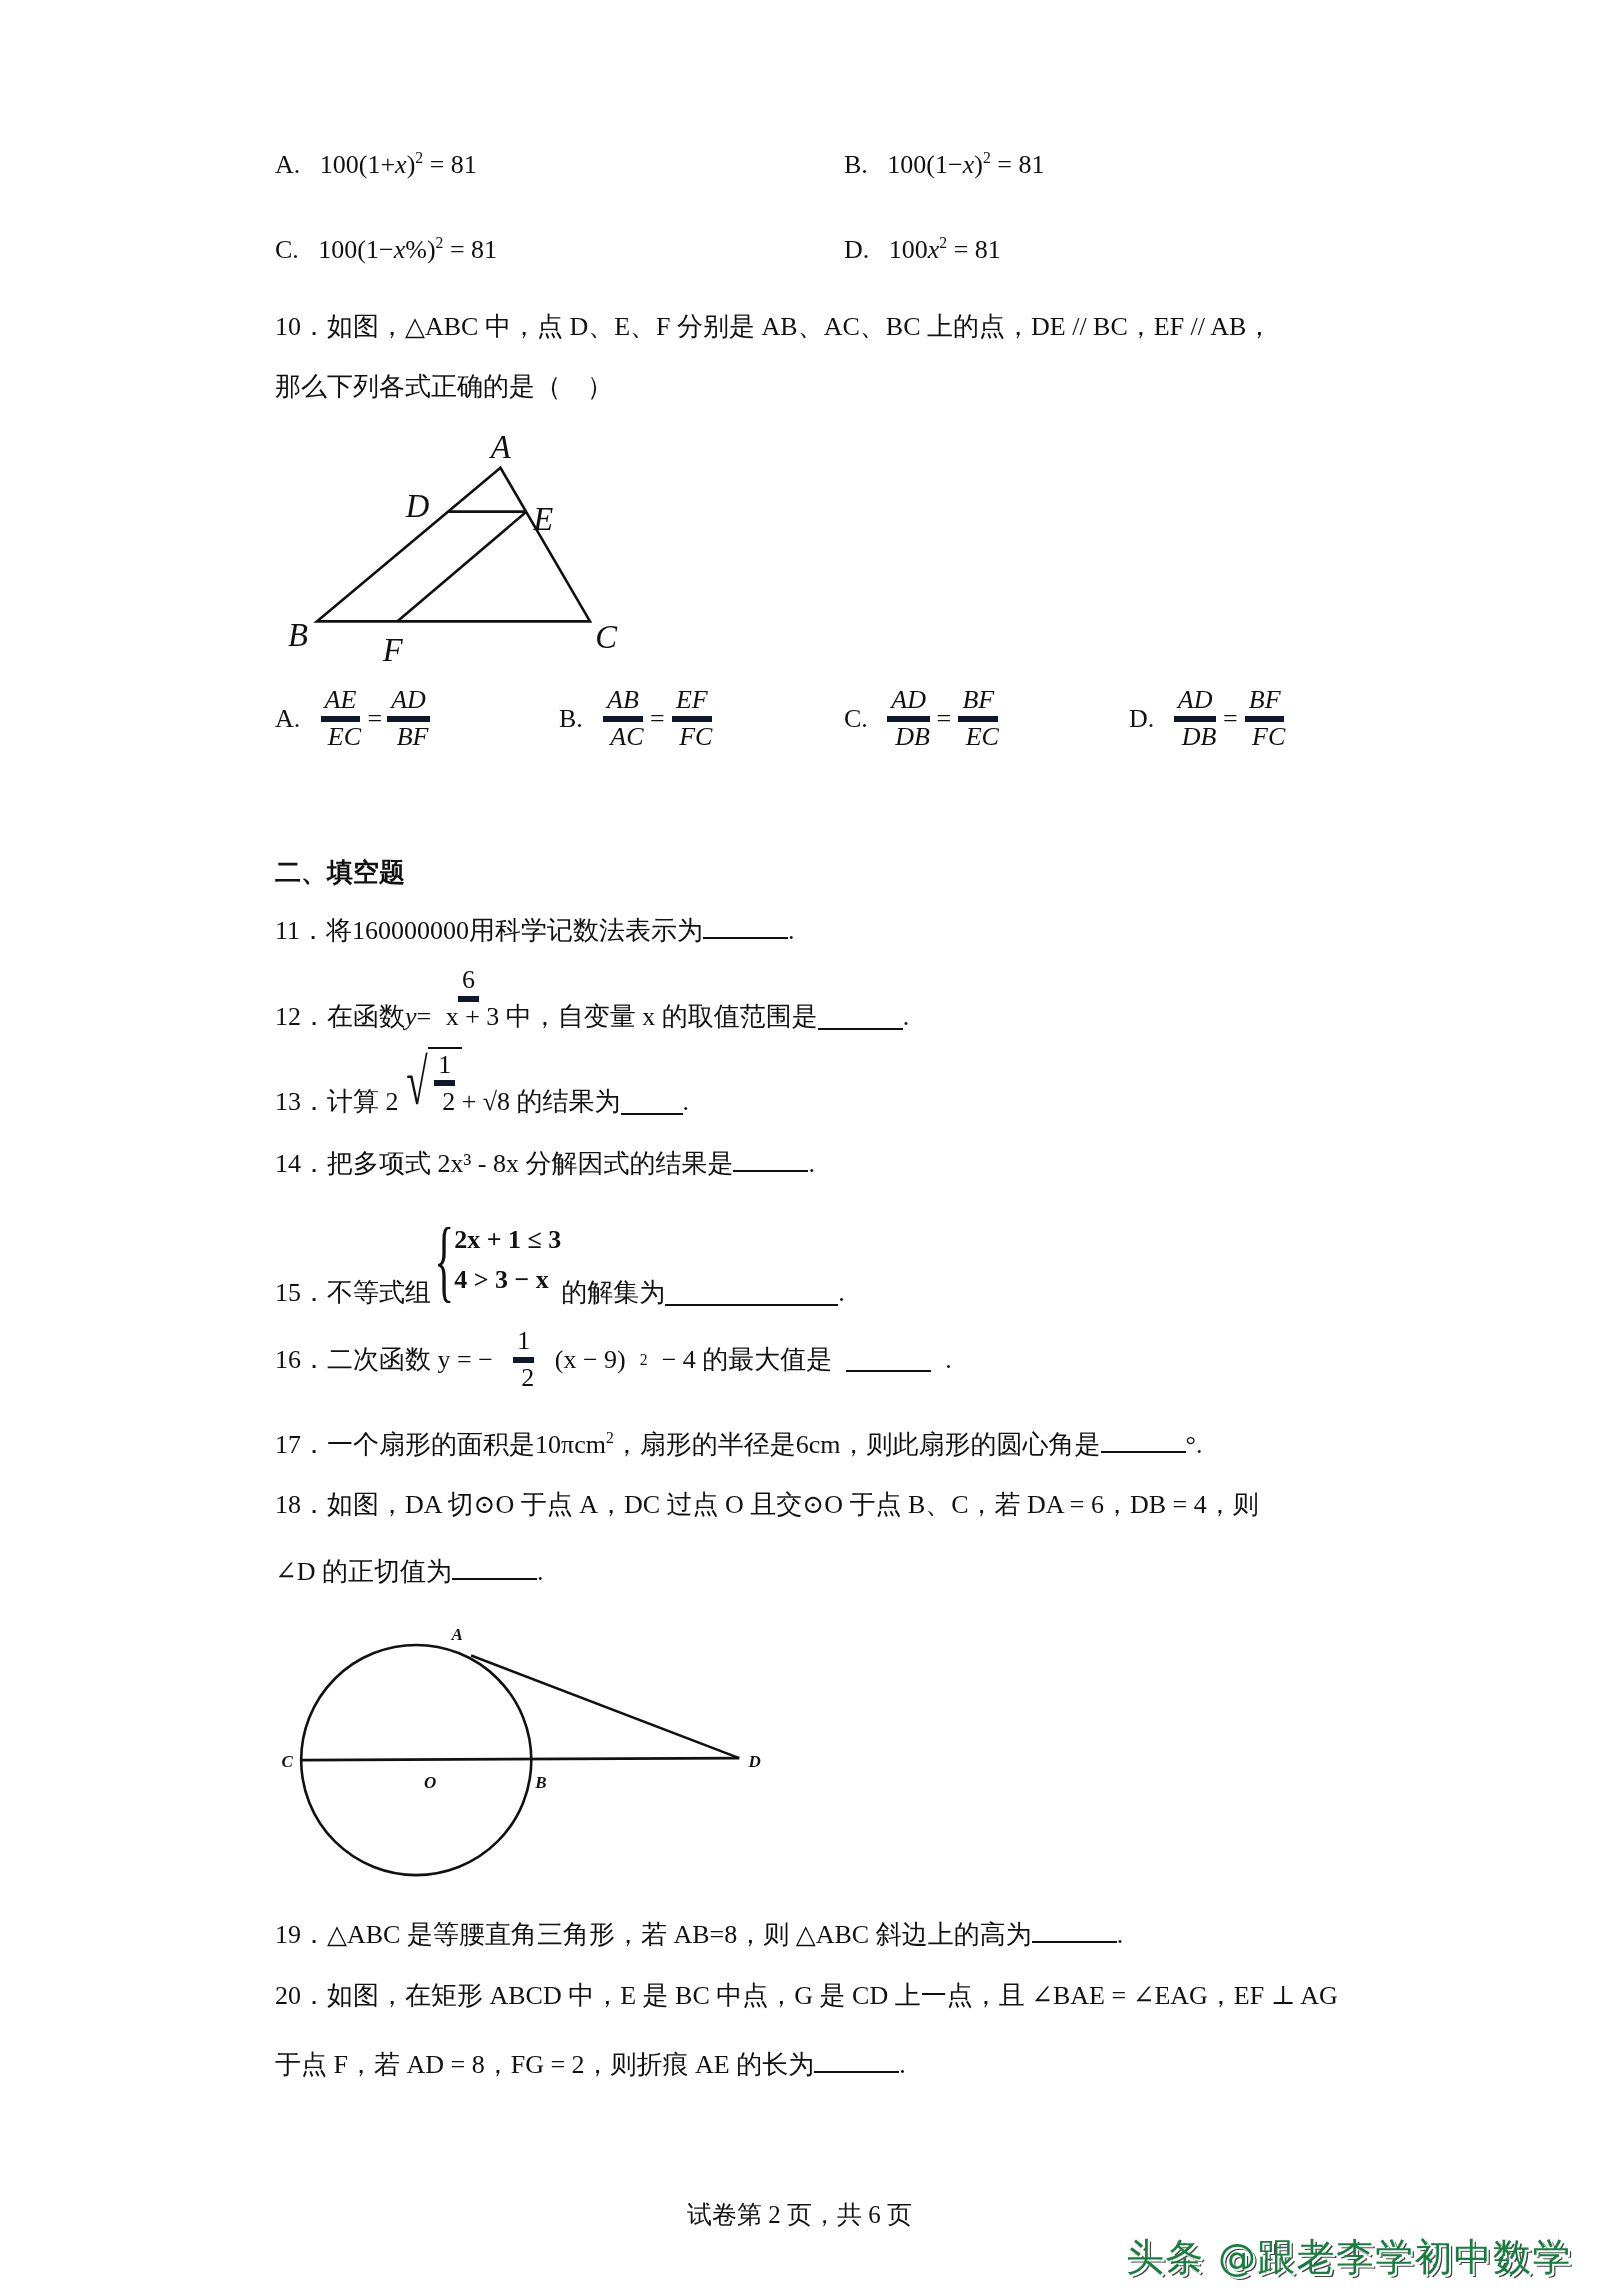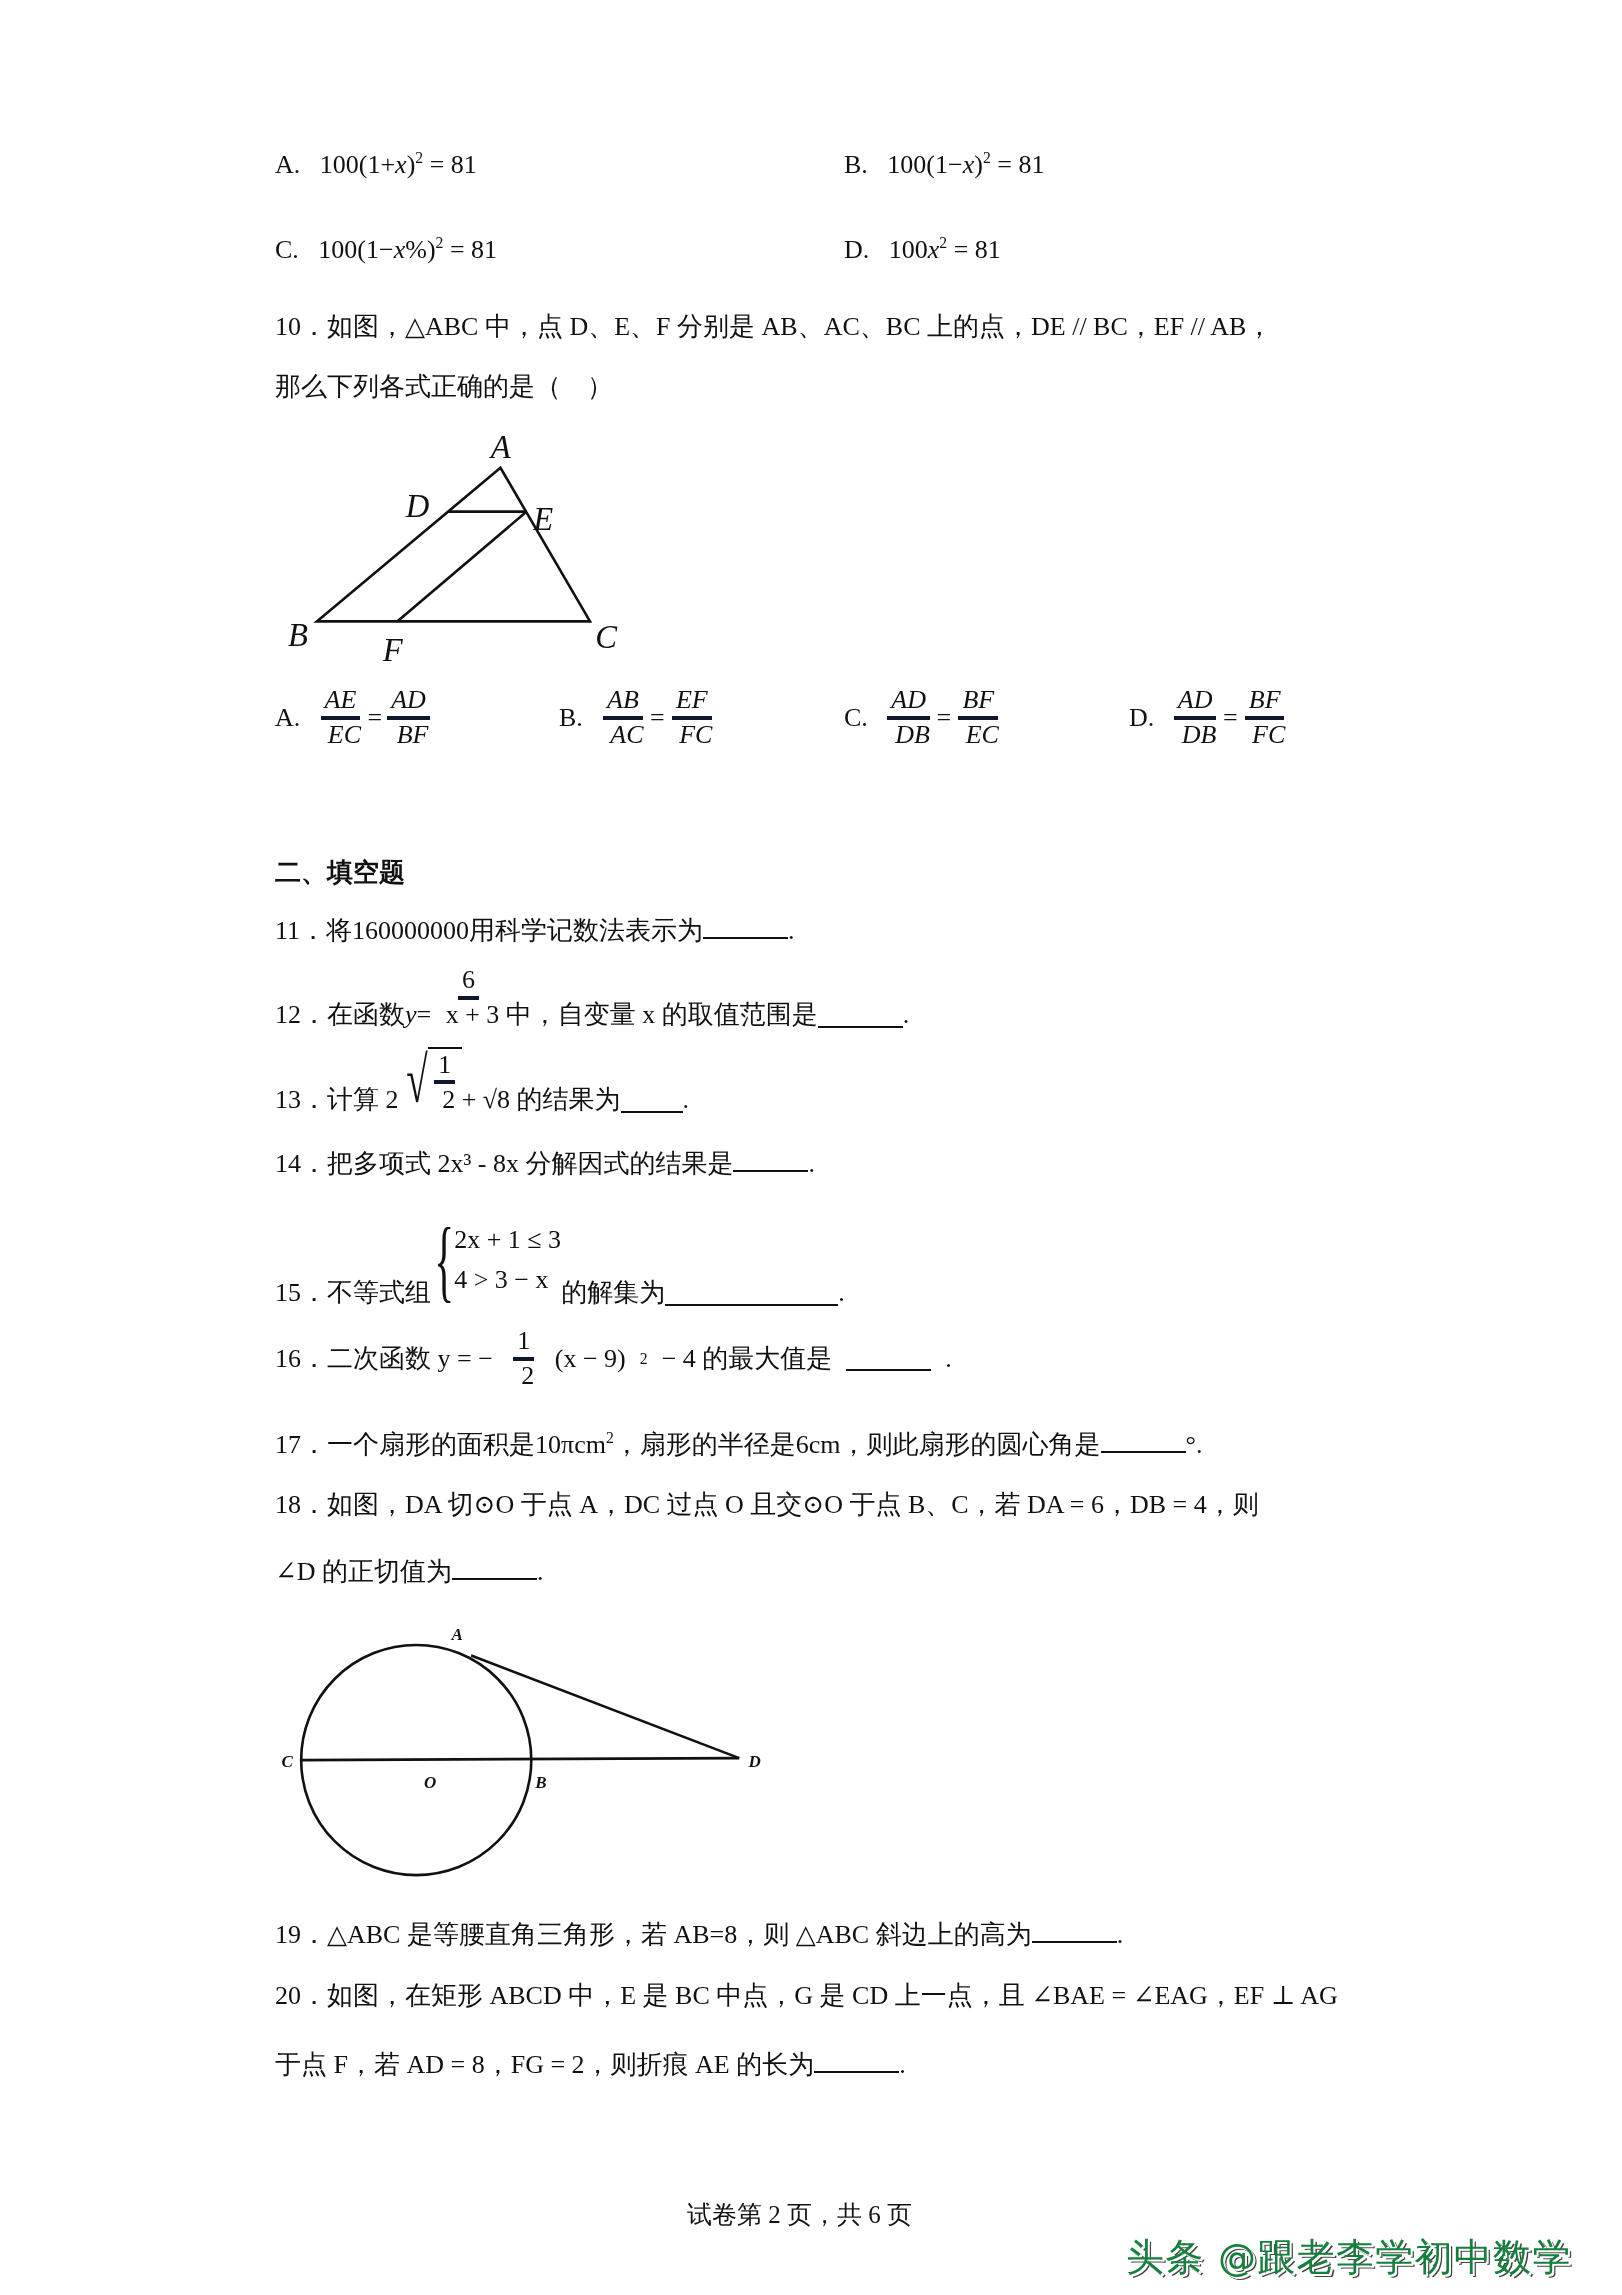--- a/index.html
+++ b/index.html
@@ -1,28 +1,28 @@
 <!DOCTYPE html>
 <html style="font-size:10.5px"><head>
 <meta charset="utf-8">
 <style>
   html, body { margin:0; padding:0; background:#ffffff; }
   body { width:1623px; height:2295px; position:relative; overflow:hidden;
          font-family:"Liberation Serif","DejaVu Serif",serif; color:#111; }
   .ab { position:absolute; white-space:nowrap; font-size:26px; line-height:1; }
   .i { font-style:italic; }
   .frac { display:inline-flex; flex-direction:column; align-items:center; vertical-align:middle; margin:0 2.6px; font-size:26px; }
-  .frac .num { padding:0 3.9px 2.6px; border-bottom:4px solid #0f172a; font-style:italic; }
+  .frac .num { padding:0 3.9px 2.6px; border-bottom:6px solid #0f172a; font-style:italic; }
   .frac .den { padding:2.6px 3.9px 0; font-style:italic;margin-left:8px; }
   .frac.up .num, .frac.up .den { font-style:normal; }
   .blank { display:inline-block; border-bottom:2px solid #111; height:23.6px; vertical-align:baseline; }
   sup { font-size:15.7px; vertical-align:super; line-height:0; }
   .sys { display:inline-flex; align-items:center; vertical-align:middle; }
   .brace { font-size:92px; line-height:1; transform:scaleX(0.45); margin:0 -11.8px 0 -9.2px; font-weight:100; }
-  .sysrows { display:flex; flex-direction:column; gap:14.4px; font-size:26px; }
+  .sysrows { display:flex; flex-direction:column; gap:14.4px; font-size:26px;font-weight:bold; }
   .sqrt { display:inline-flex; align-items:flex-end; vertical-align:middle; }
   .sqrt .rad { font-size:65px; line-height:1; transform:scaleX(0.6); margin-right:-6.5px; }
   .sqrt .arg { border-top:2px solid #111; padding-top:2.6px; }
   .footer { font-size:25px; }
   .watermark { font-family:"DejaVu Sans",sans-serif; font-size:38px; color:#15803d;
                text-shadow:2px 2px 0 #fff, 3.3px 3.3px 0 #444; letter-spacing:1.3px; }
   .lbl { font-family:"Liberation Serif",serif; font-style:italic; }
 </style>
 </head>
 <body>

